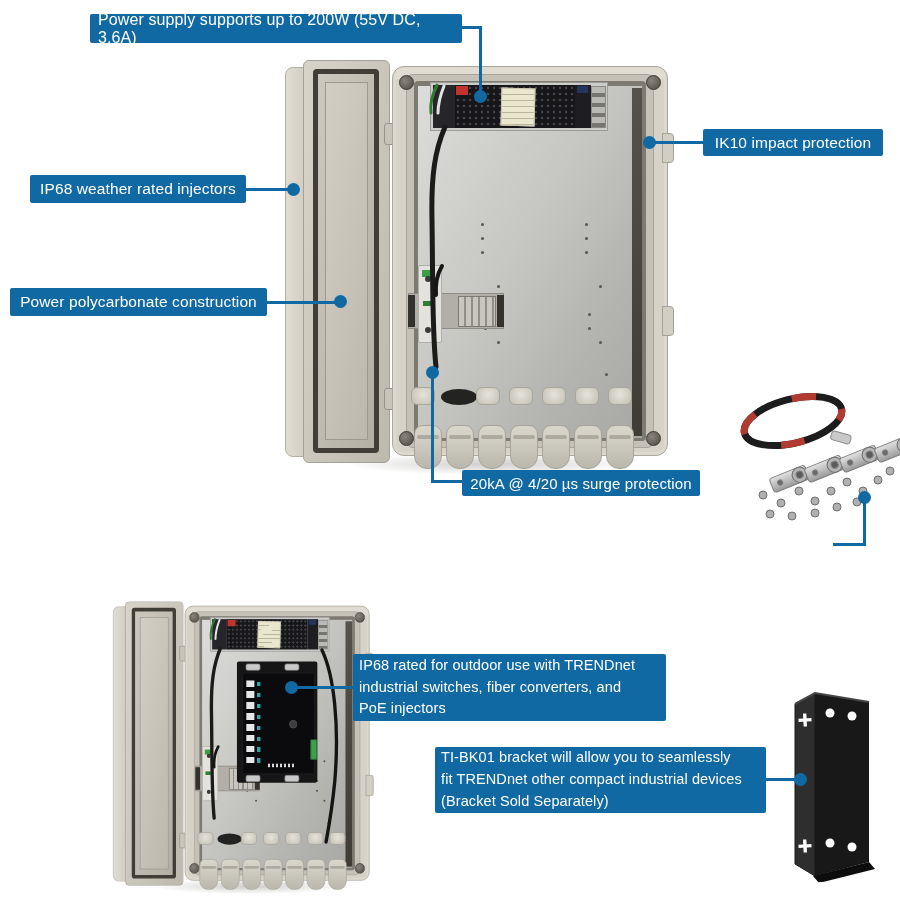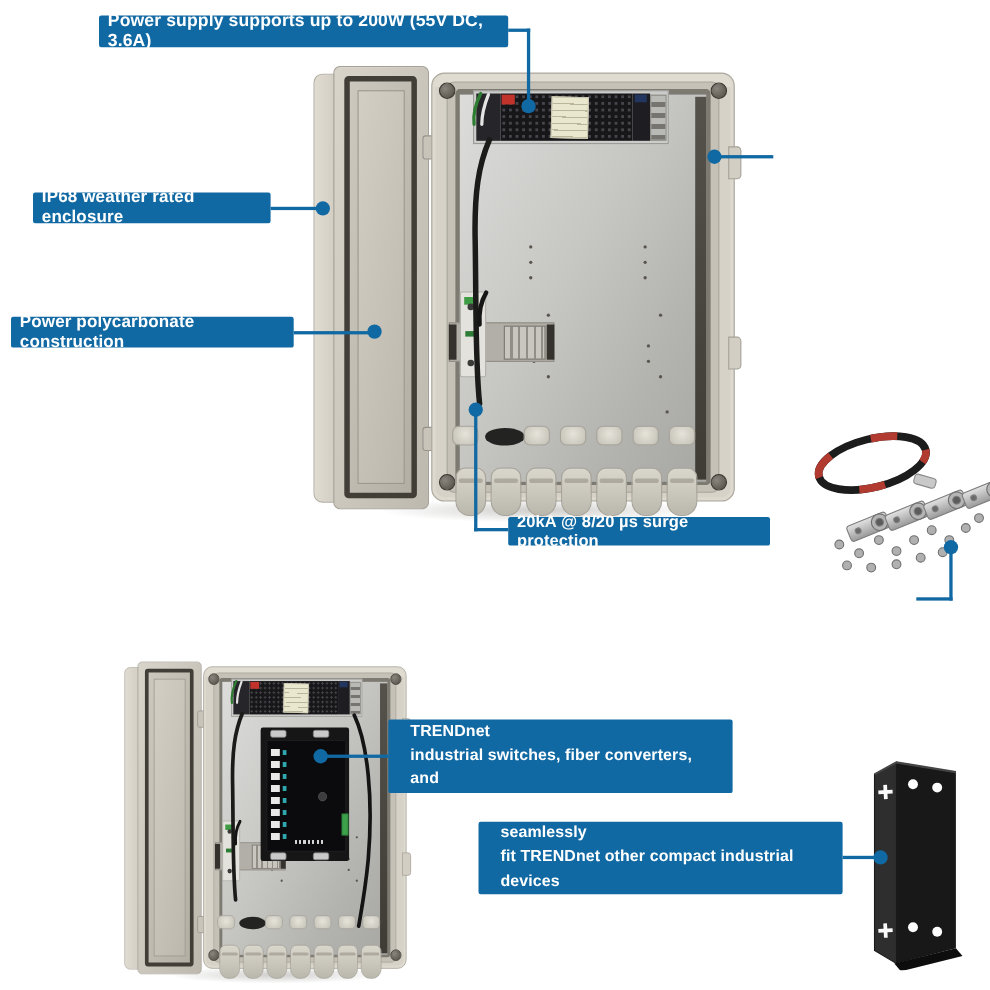--- a/index.html
+++ b/index.html
@@ -3,24 +3,24 @@
 <meta charset="utf-8">
 <style>
   :root{ --accent:#1169a3; }
   html,body{margin:0;padding:0;background:#fff;}
   .canvas{position:relative;width:900px;height:900px;background:#ffffff;overflow:hidden;
           font-family:"Liberation Sans", sans-serif;}
   .abs{position:absolute;box-sizing:border-box;}
 
   
   .callout{position:absolute;box-sizing:border-box;background:var(--accent);color:#fff;
-           font-weight:bold;font-size:15.5px;display:flex;align-items:center;justify-content:center;
+           font-weight:normal;font-size:15.5px;display:flex;align-items:center;justify-content:center;
            padding:2px 8px;border-radius:2px;letter-spacing:.1px;}
   .callout.multi{justify-content:flex-start;text-align:left;white-space:pre-line;
-                 font-size:14.5px;line-height:1.5;padding:4px 20px;}
+                 font-size:14.5px;line-height:1.5;padding:4px 6px;}
   .cline{position:absolute;background:var(--accent);}
   .cdot{position:absolute;width:13px;height:13px;border-radius:50%;background:var(--accent);}
 
   
   .enclosure-slot{position:absolute;left:0;top:0;width:395px;height:415px;transform-origin:0 0;}
   .enclosure-slot > *{position:absolute;box-sizing:border-box;}
   .enc-shadow{left:60px;top:398px;width:290px;height:22px;border-radius:50%;
               background:radial-gradient(closest-side,rgba(80,78,70,.28),rgba(80,78,70,0));}
   .door-back{left:0;top:12px;width:24px;height:390px;background:linear-gradient(90deg,#e0dcd2,#cfcbc1);
              border:1px solid #b2aea4;border-radius:8px 0 0 8px;}
@@ -338,26 +338,27 @@
   <div class="cdot" style="left:858px;top:491px;"></div>
 
   <div class="cline" style="left:291px;top:686px;width:62px;height:3px;"></div>
   <div class="cdot" style="left:285px;top:681px;"></div>
 
   <div class="cline" style="left:766px;top:778px;width:34px;height:3px;"></div>
   <div class="cdot" style="left:794px;top:773px;"></div>
 
   <div class="callout" style="left:90px;top:14px;width:372px;height:29px;font-size:16px;">Power supply supports up to 200W (55V DC, 3.6A)</div>
 
-  <div class="callout" style="left:30px;top:175px;width:216px;height:28px;">IP68 weather rated enclosure</div>
+  <div class="callout" style="left:30px;top:175px;width:216px;height:28px;">IP68 weather rated injectors</div>
 
   <div class="callout" style="left:10px;top:288px;width:257px;height:28px;">Power polycarbonate construction</div>
 
-
-  <div class="callout" style="left:462px;top:470px;width:238px;height:26px;font-size:15px;">20kA @ 8/20 µs surge protection</div>
+  <div class="callout" style="left:703px;top:129px;width:180px;height:27px;">IK10 impact protection</div>
+
+  <div class="callout" style="left:462px;top:470px;width:238px;height:26px;font-size:15px;">20kA @ 4/20 µs surge protection</div>
 
 
   <div class="callout multi" style="left:353px;top:654px;width:313px;height:67px;">IP68 rated for outdoor use with TRENDnet
 industrial switches, fiber converters, and
 PoE injectors</div>
 
   <div class="callout multi" style="left:435px;top:747px;width:331px;height:66px;">TI-BK01 bracket will allow you to seamlessly
 fit TRENDnet other compact industrial devices
 (Bracket Sold Separately)</div>
 

